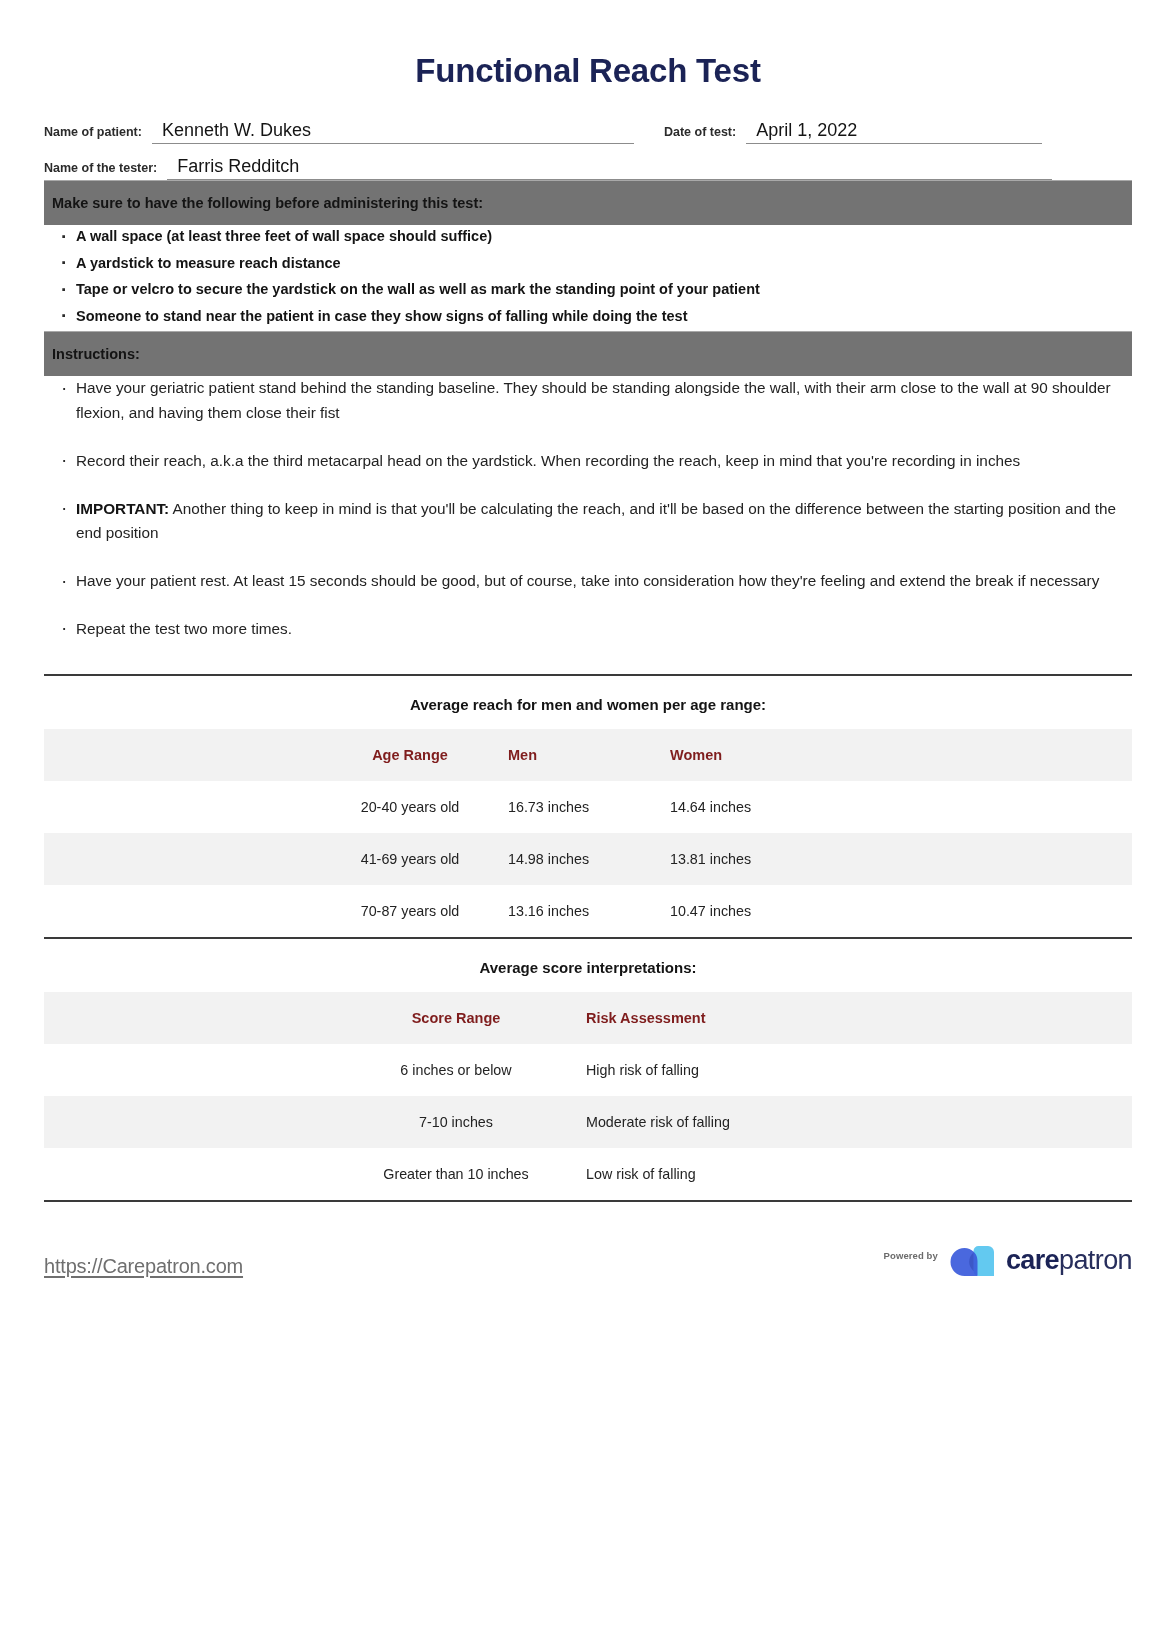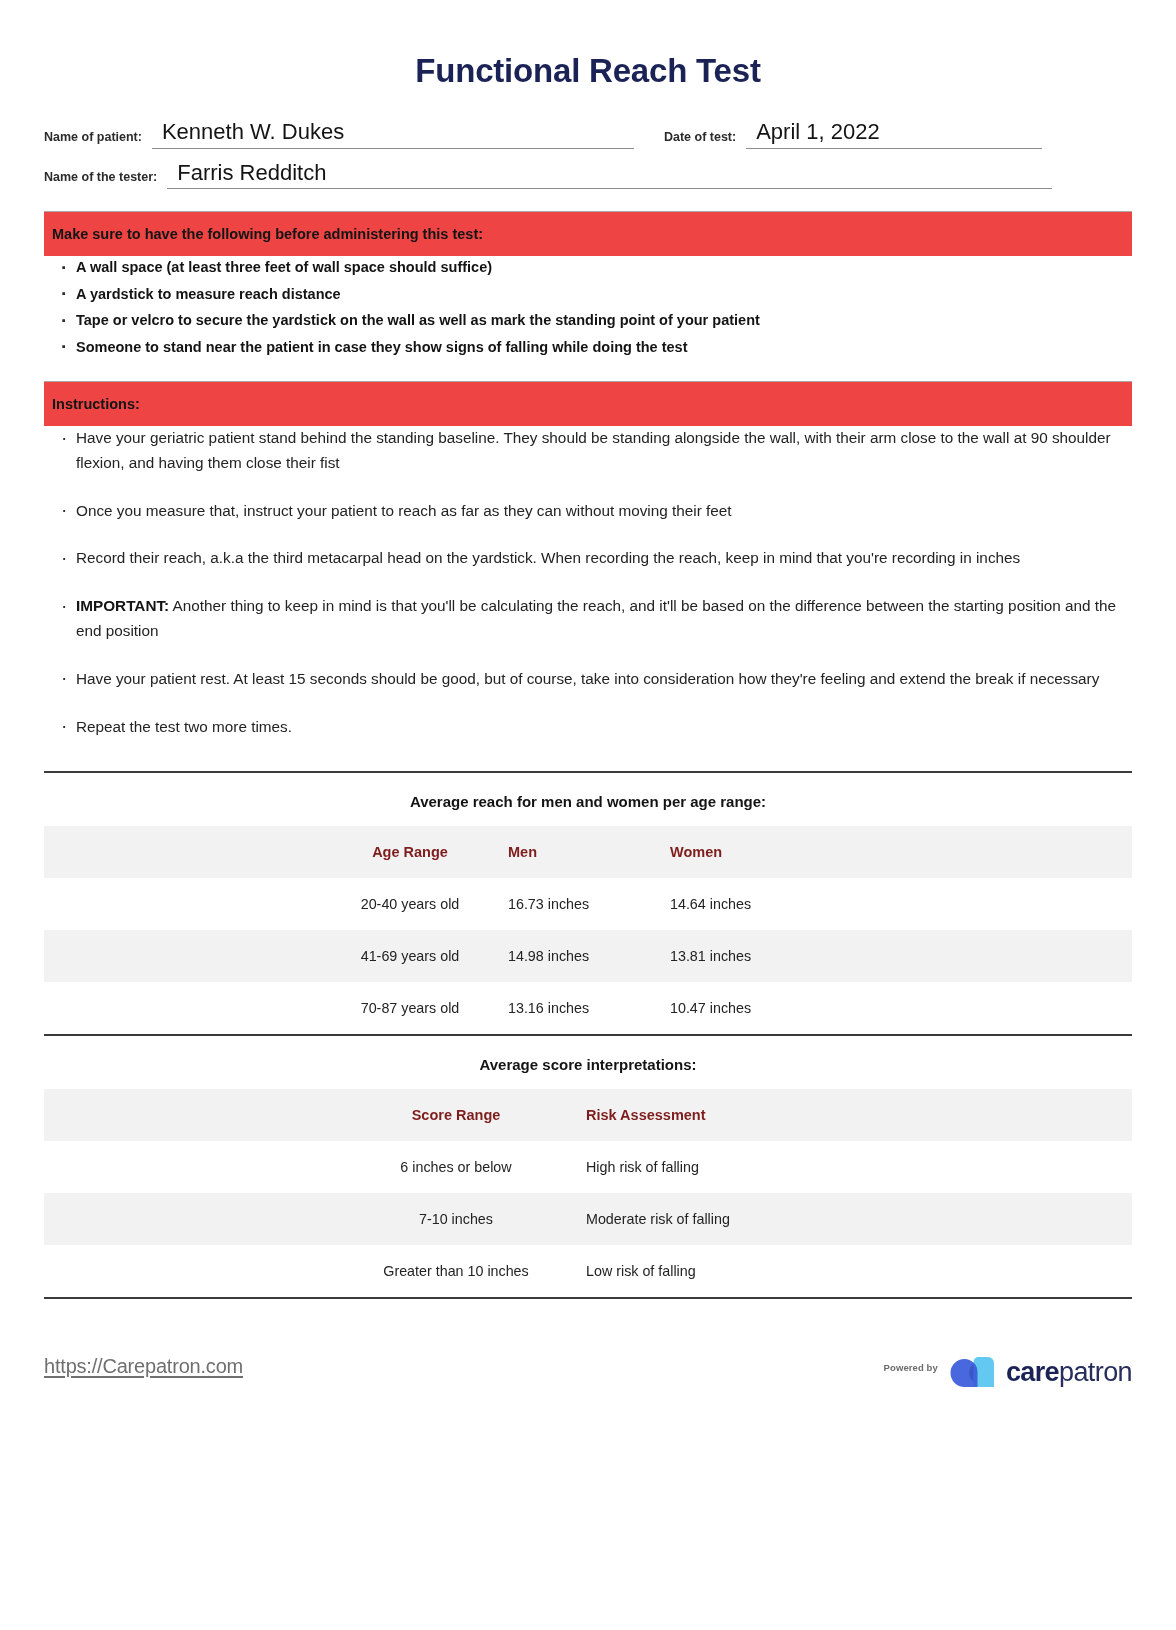--- a/index.html
+++ b/index.html
@@ -59,37 +59,36 @@
     padding-bottom: 5px;
   }
   .field-line {
     border-bottom: 1.6px solid #8c8c8c;
     margin-left: 10px;
     padding-bottom: 3px;
     display: flex;
     align-items: flex-end;
   }
   .field-value {
-    font-size: 22px;
+    font-size: 18px;
     font-weight: 400;
     color: #141414;
     line-height: 1.12;
     white-space: nowrap;
     padding-left: 10px;
   }
   .f-patient .field-line { width: 482px; }
   .f-date .field-line    { width: 296px; }
   .f-tester .field-line  { width: 885px; }
   .f-date { margin-left: 30px; }
 
   
   .band {
-    margin-top: 22px;
     border-top: 1.6px solid #a9a9a9;
-    background: #ef4444;
+    background: #737373;
     padding: 14px 8px 14px 8px;
   }
   .band-title {
     font-size: 14.5px;
     font-weight: 700;
     color: #141414;
   }
 
   
   ul.bullets {
@@ -191,23 +190,23 @@
   .t-score .cell-range { text-align: center; }
   .t-score .cell-risk  { text-align: left; padding-left: 6px; }
 
   
   .footer-rule {
     border-top: 2.2px solid #3a3a3a;
     margin-top: 0;
   }
   .footer {
     display: flex;
-    align-items: flex-start;
+    align-items: flex-end;
     justify-content: space-between;
-    padding-top: 56px;
+    padding-top: 42px;
   }
   .footer-url {
     font-size: 20px;
     color: #6f6f6f;
     text-decoration: underline;
     text-underline-offset: 3px;
     letter-spacing: -0.2px;
   }
   .brand {
     display: flex;
@@ -287,21 +286,20 @@
     <li>Tape or velcro to secure the yardstick on the wall as well as mark the standing point of your patient</li>
     <li>Someone to stand near the patient in case they show signs of falling while doing the test</li>
   </ul>
 
   <div class="band">
     <div class="band-title">Instructions:</div>
   </div>
 
   <ul class="bullets instructions">
     <li><span>Have your geriatric patient stand behind the standing baseline. They should be standing alongside the wall, with their arm close to the wall at 90 shoulder flexion, and having them close their fist</span></li>
-    <li><span>Once you measure that, instruct your patient to reach as far as they can without moving their feet</span></li>
     <li><span>Record their reach, a.k.a the third metacarpal head on the yardstick. When recording the reach, keep in mind that you're recording in inches</span></li>
     <li><strong>IMPORTANT:</strong><span> Another thing to keep in mind is that you'll be calculating the reach, and it'll be based on the difference between the starting position and the end position</span></li>
     <li><span>Have your patient rest. At least 15 seconds should be good, but of course, take into consideration how they're feeling and extend the break if necessary</span></li>
     <li><span>Repeat the test two more times.</span></li>
   </ul>
 
   <div class="tbl-block rule-thick" style="margin-top:32px;">
     <div class="tbl-caption">Average reach for men and women per age range:</div>
 
     <table class="data t-reach">

